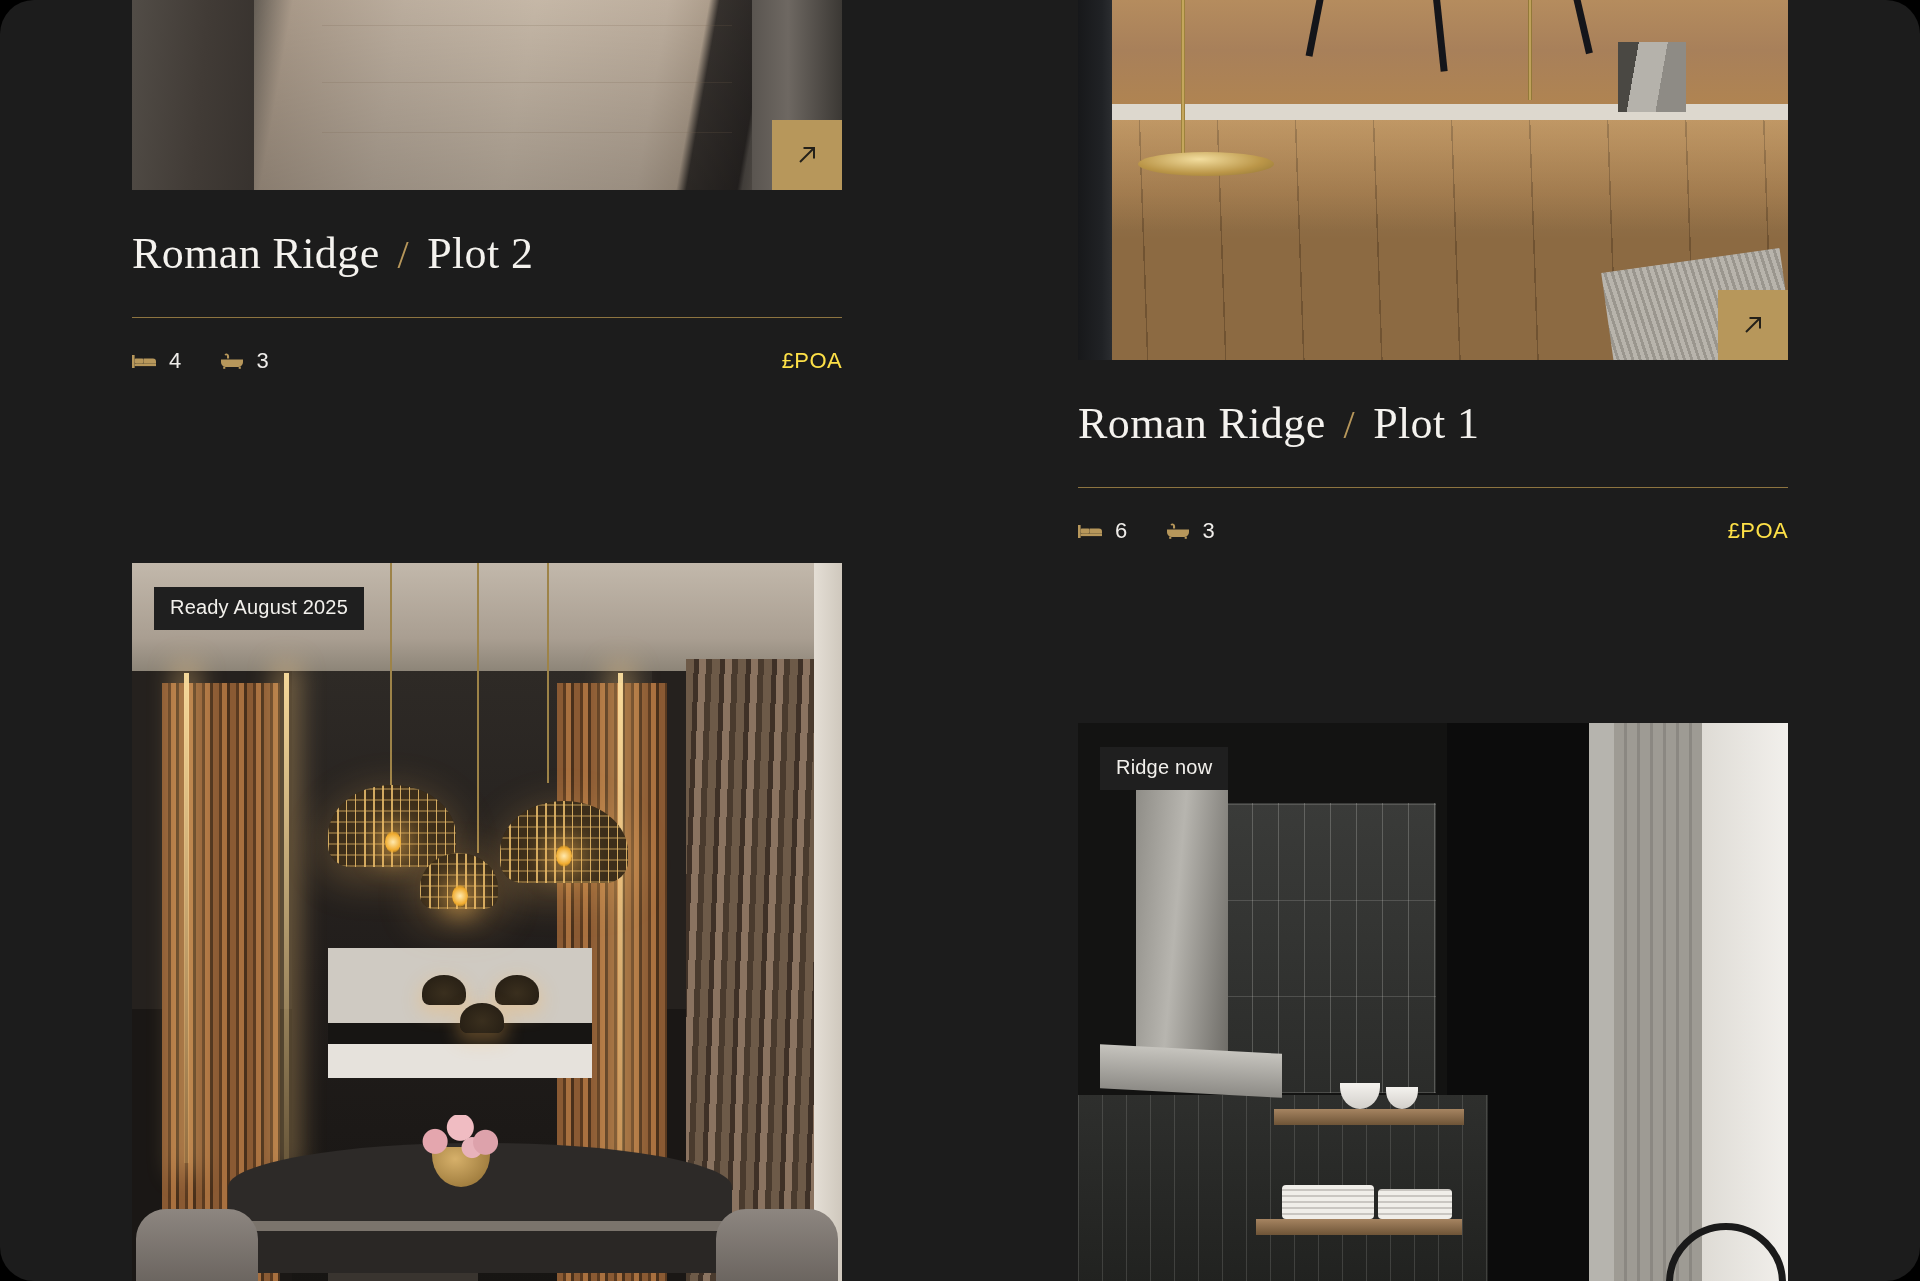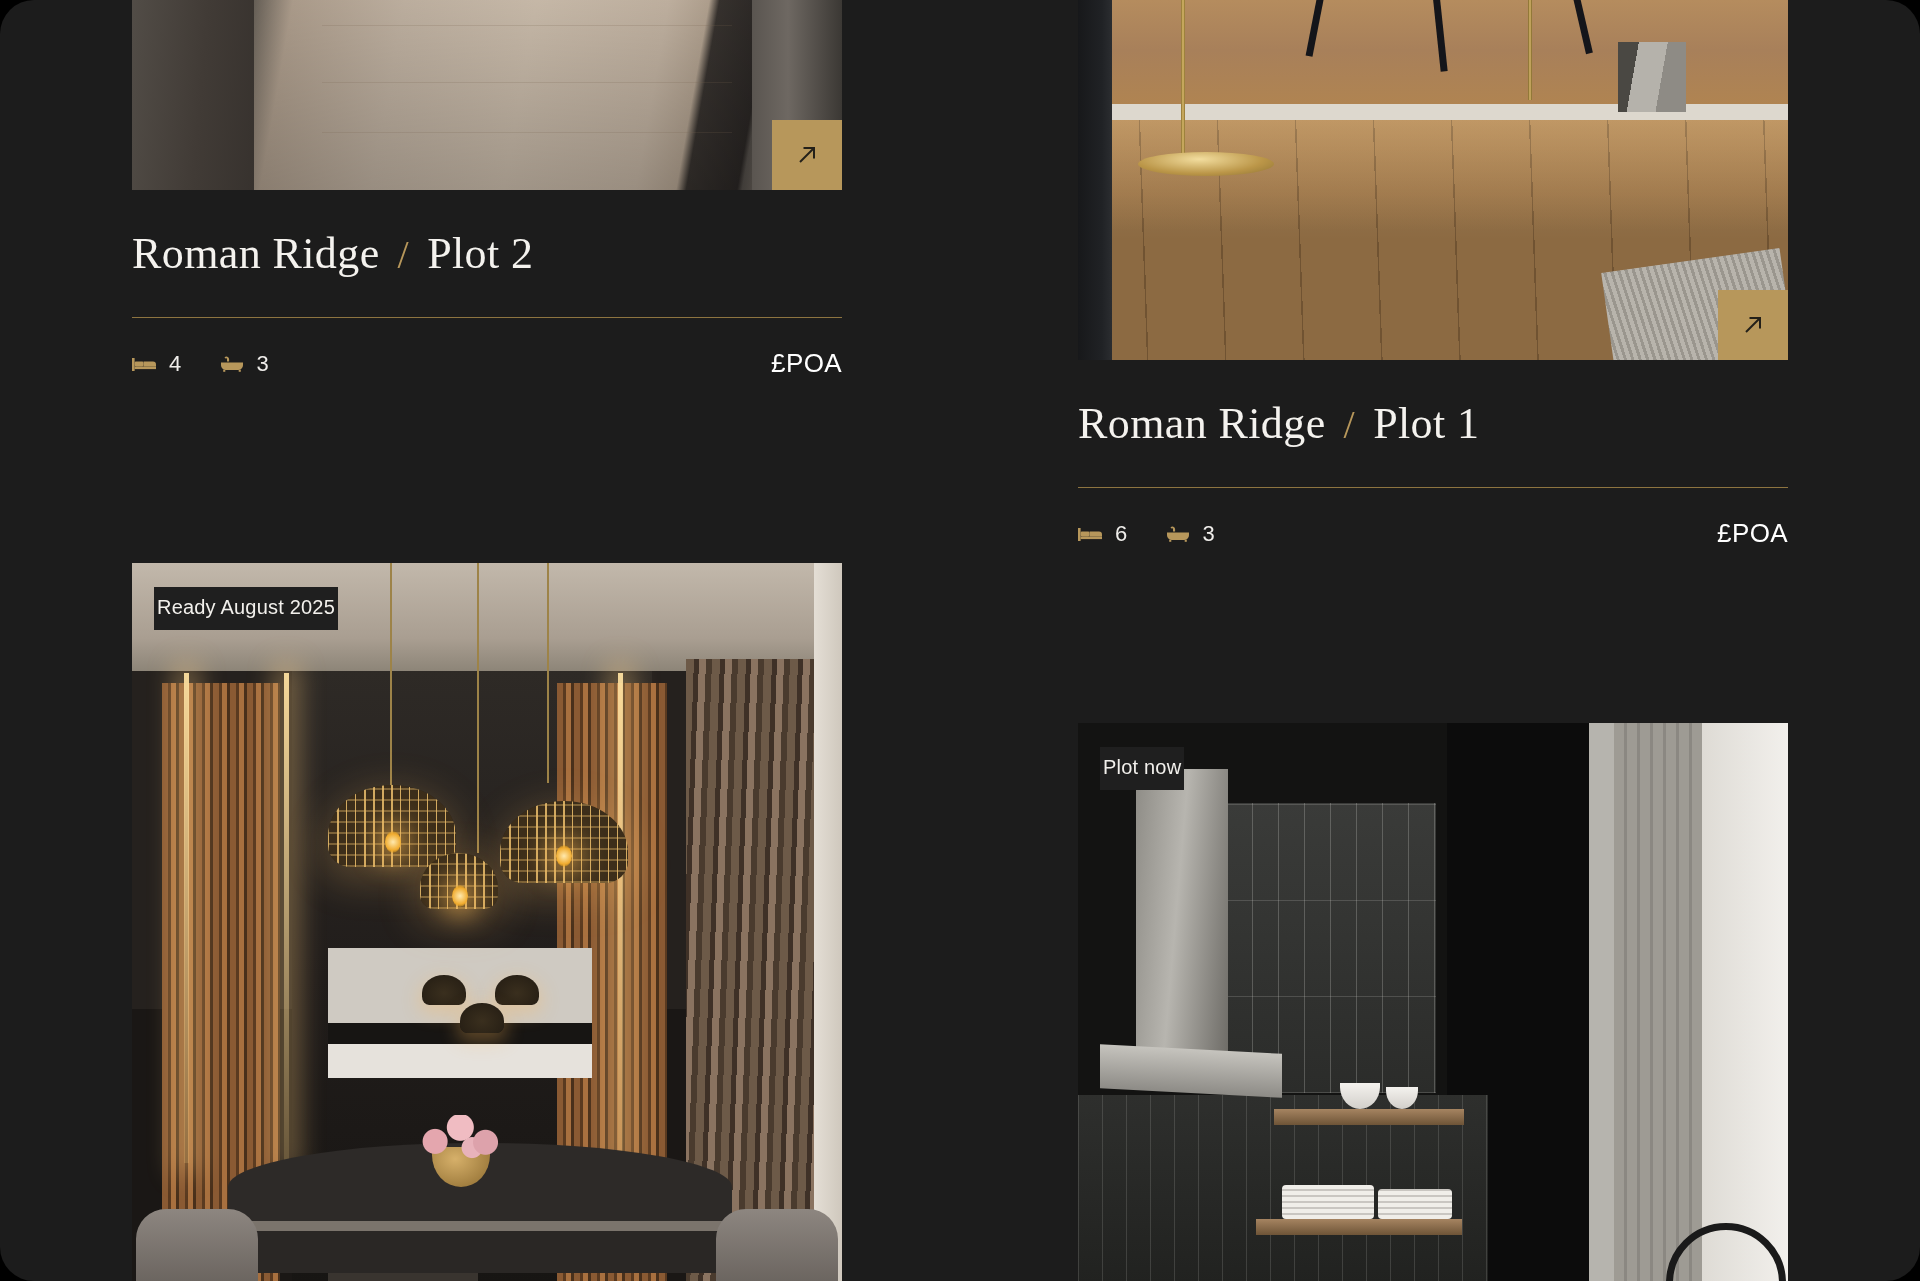--- a/index.html
+++ b/index.html
@@ -320,21 +320,21 @@
   .arrow-btn svg { display: block; }
 
   
   .badge {
     position: absolute;
     left: 22px; top: 24px;
     background: #1f1f1f;
     color: #f2f0ec;
     font-size: 20px;
     letter-spacing: 0.2px;
-    padding: 9px 3px 11px;
+    padding: 9px 16px 11px;
   }
 
   
   .card-body { width: 710px; }
 
   .title {
     font-family: "Liberation Serif", serif;
     font-size: 44px;
     font-weight: 400;
     color: #f4f2ee;
@@ -365,22 +365,22 @@
     margin-right: 38px;
   }
   .stat .num {
     font-size: 22px;
     color: #efedea;
     letter-spacing: 0.3px;
   }
   .icon { display: block; }
   .price {
     margin-left: auto;
-    font-size: 26px;
-    color: #ffffff;
+    font-size: 22px;
+    color: #fde047;
     letter-spacing: 0.4px;
   }
 </style>
 </head>
 <body>
 
 <div id="page">
   <div class="grid">
 
     <div class="card card-1">
@@ -537,18 +537,18 @@
           <div class="shelf s-top"></div>
           <div class="bowl b1"></div>
           <div class="bowl b2"></div>
           <div class="shelf s-bot"></div>
           <div class="plates"></div>
           <div class="plates p2"></div>
           <div class="wood-panel"></div>
           <div class="wall-white"></div>
           <div class="arc"></div>
         </div>
-        <div class="badge">Plot now</div>
+        <div class="badge">Ridge now</div>
       </div>
     </div>
 
   </div>
 </div>
 
 </body></html>

